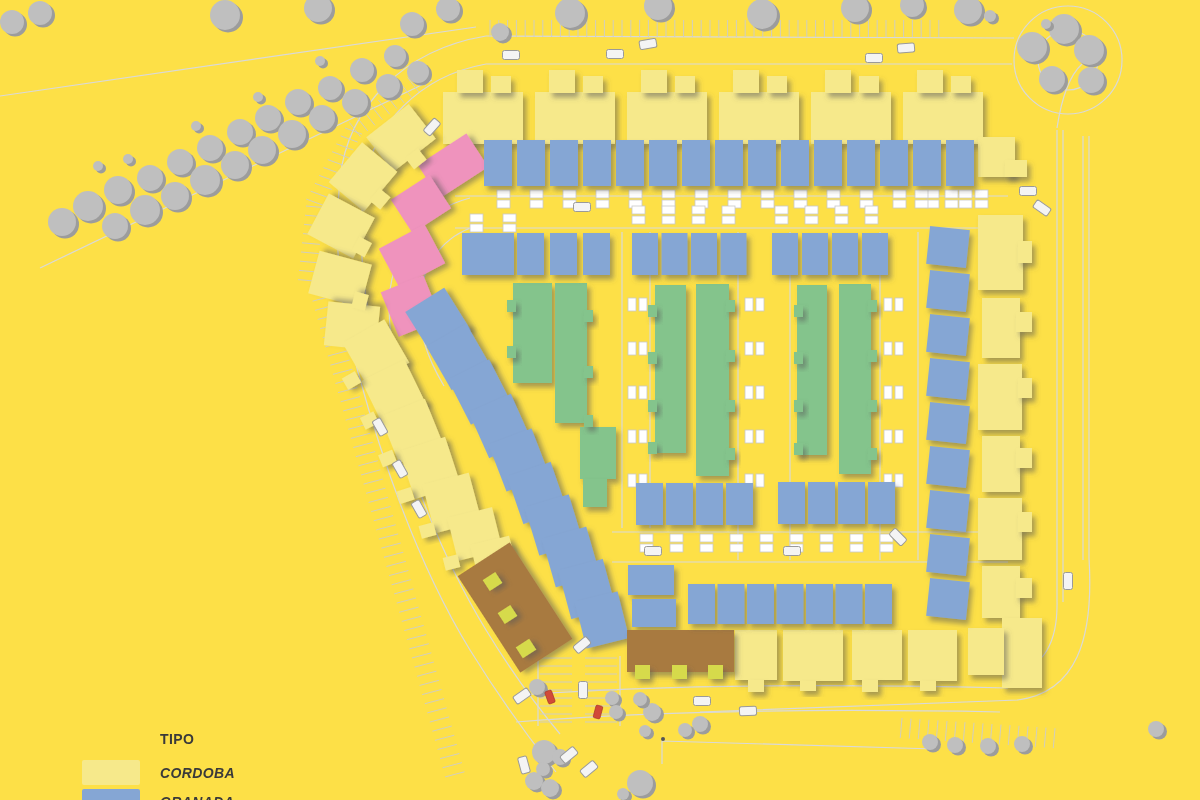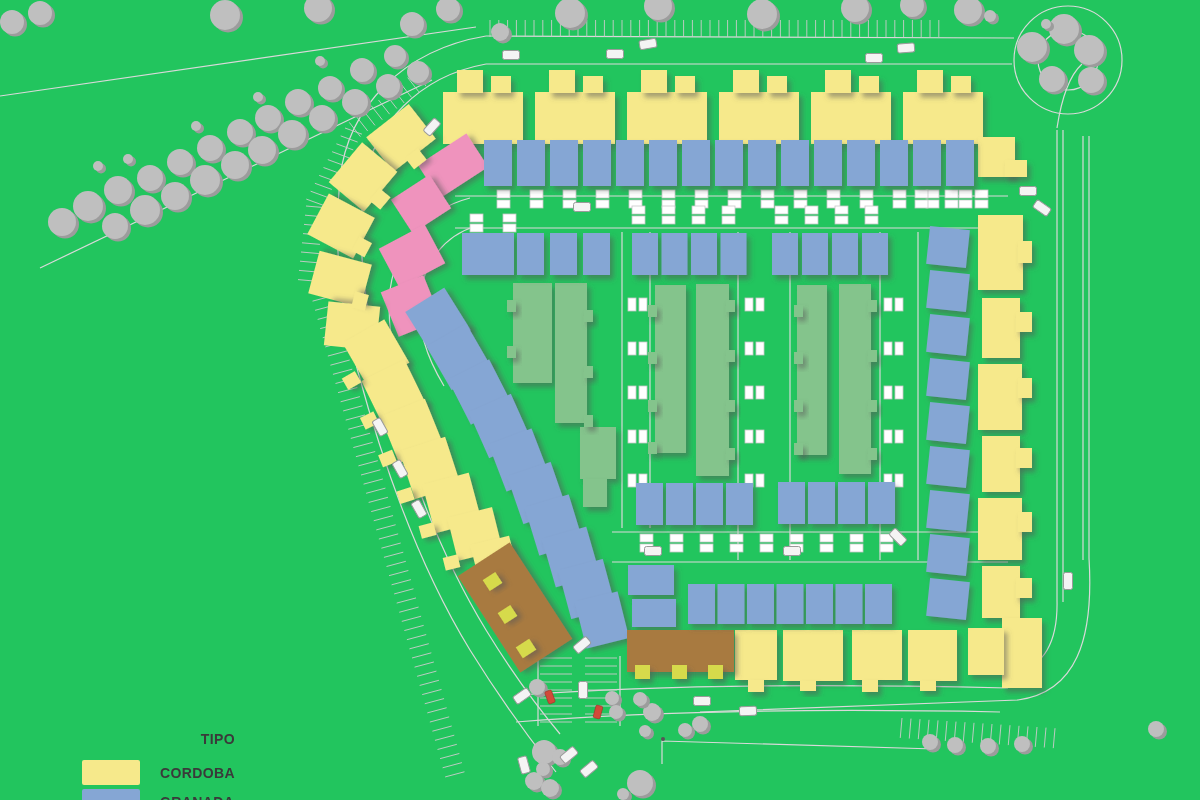--- a/index.html
+++ b/index.html
@@ -1,21 +1,21 @@
 <!DOCTYPE html>
 <html><head>
 <meta charset="utf-8">
 <style>
   html,body{margin:0;padding:0;background:#fff;}
-  .stage{position:relative;width:1200px;height:800px;background:#22c55e;overflow:hidden;
-         font-family:"Liberation Sans",sans-serif;text-align:right;}
+  .stage{position:relative;width:1200px;height:800px;background:#fde047;overflow:hidden;
+         font-family:"Liberation Sans",sans-serif;}
   svg#plan{position:absolute;left:0;top:0;}
   .legend{position:absolute;left:82px;top:731px;}
   .legend-title{font-weight:bold;font-size:14px;color:#3a3a3a;letter-spacing:.4px;margin-left:78px;margin-bottom:13px;}
-  .legend-row{display:flex;align-items:center;margin-bottom:4px;}
+  .legend-row{display:flex;align-items:center;margin-bottom:4px;font-style:italic;}
   .swatch{width:58px;height:25px;margin-right:20px;border-radius:2px;}
   .legend-label{font-weight:bold;font-size:14px;color:#3a3a3a;letter-spacing:.4px;}
 </style>
 </head>
 <body>
 
 <div class="stage">
   <svg id="plan" width="1200" height="800" viewBox="0 0 1200 800">
     <defs>
       <filter id="bs" x="-40%" y="-40%" width="200%" height="200%">

